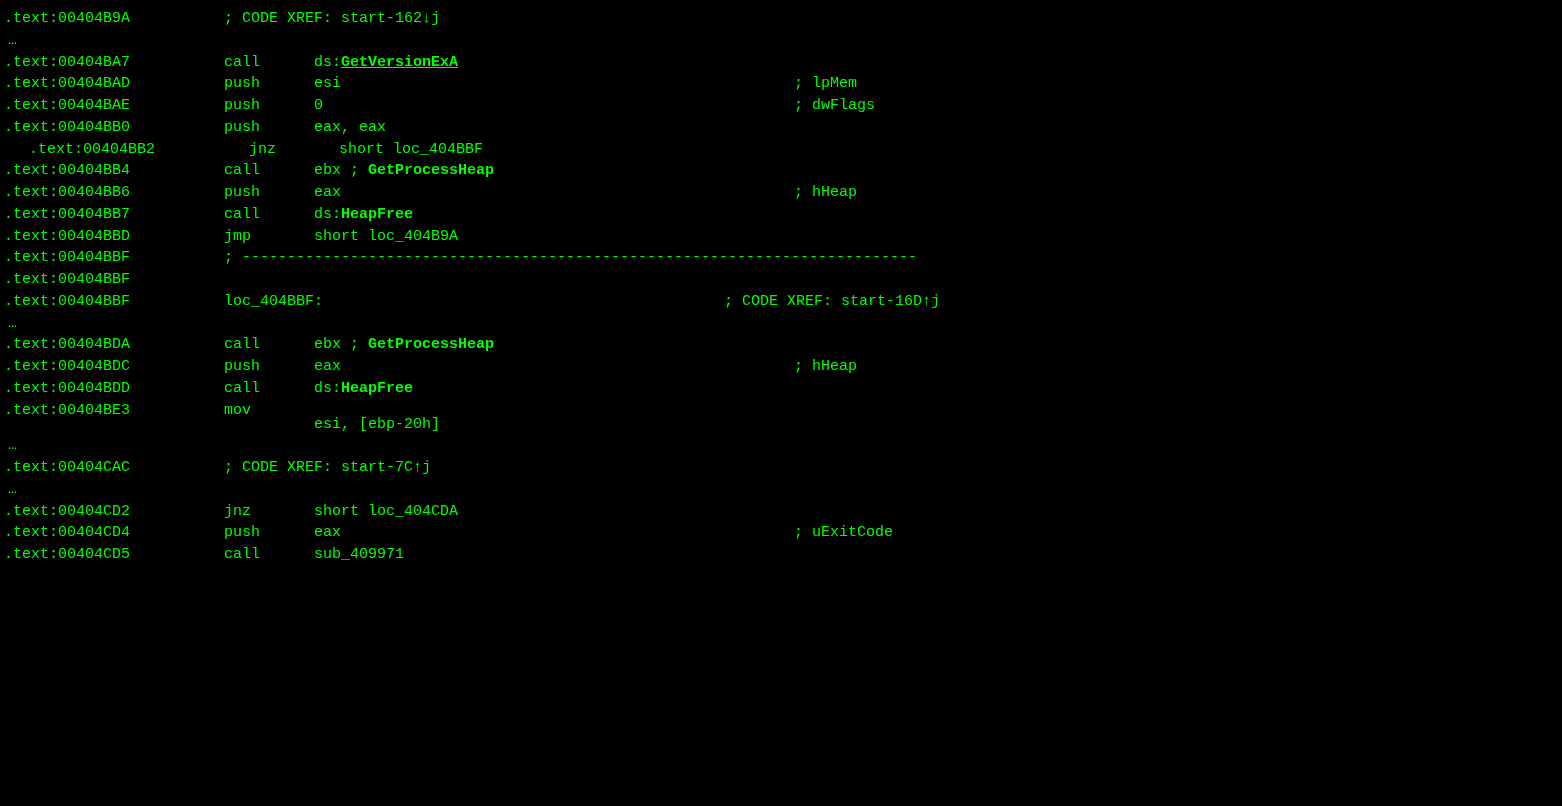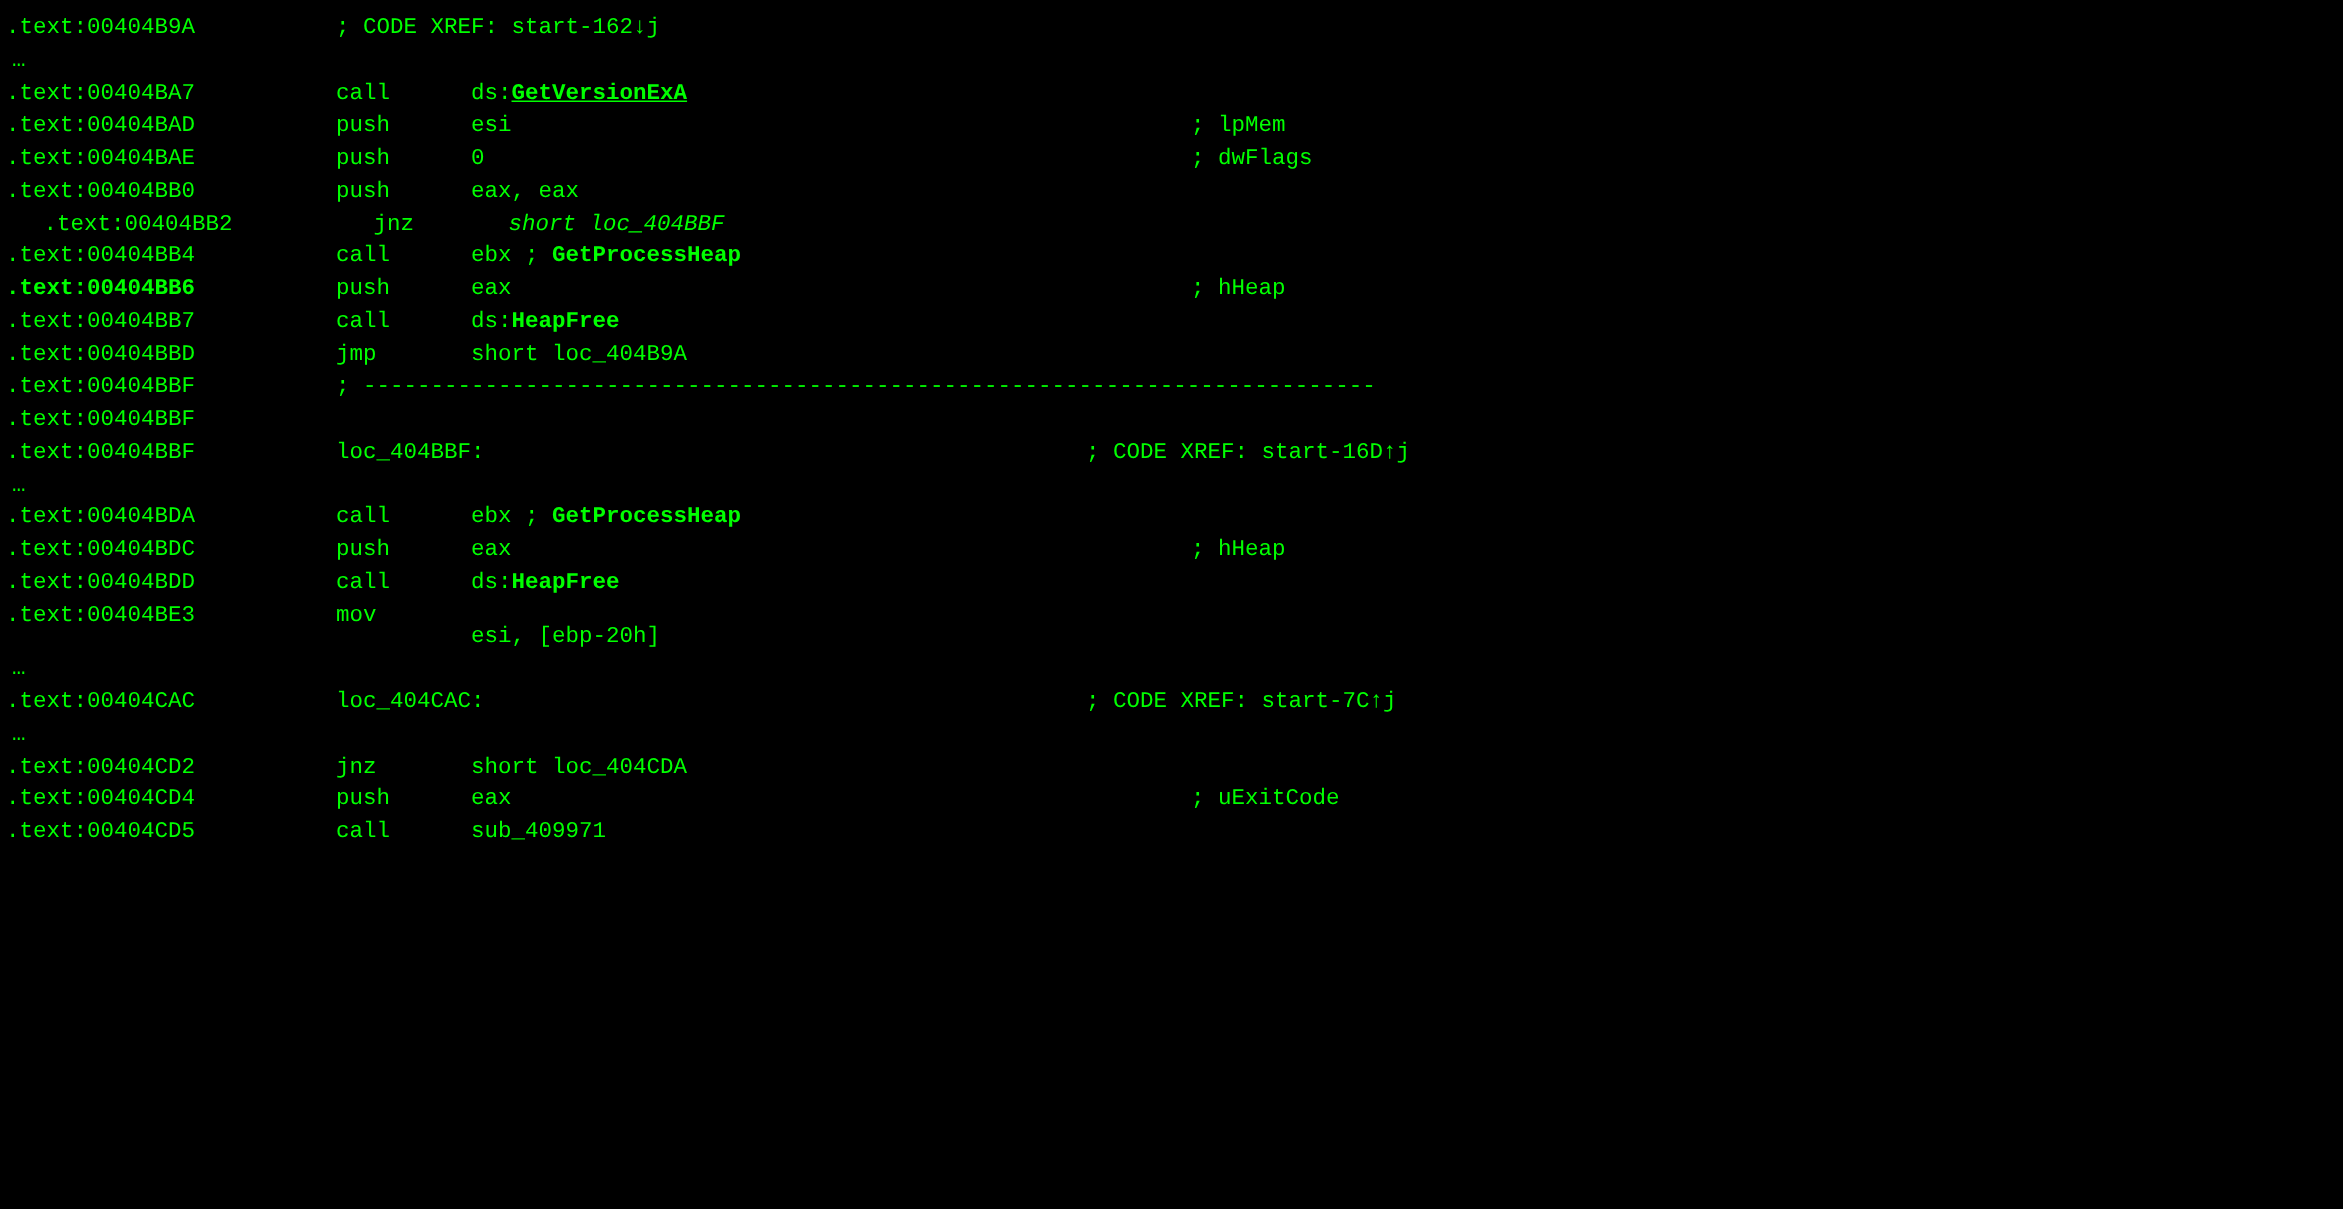--- a/index.html
+++ b/index.html
@@ -28,32 +28,32 @@
 </head>
 <body>
 
 <div class="code-view" id="code-container">
 <div class="code-line"><span style="min-width:220px;display:inline-block;">.text:00404B9A</span><span>; CODE XREF: start-162↓j</span></div>
     <div class="code-line"><span style="padding-left:4px;">…</span></div>
     <div class="code-line"><span style="min-width:220px;display:inline-block;">.text:00404BA7</span><span style="min-width:90px;display:inline-block;">call</span><span style="min-width:480px;display:inline-block;">ds:<b style="font-weight:bold;text-decoration:underline;">GetVersionExA</b></span></div>
     <div class="code-line"><span style="min-width:220px;display:inline-block;">.text:00404BAD</span><span style="min-width:90px;display:inline-block;">push</span><span style="min-width:480px;display:inline-block;">esi</span><span>; lpMem</span></div>
     <div class="code-line"><span style="min-width:220px;display:inline-block;">.text:00404BAE</span><span style="min-width:90px;display:inline-block;">push</span><span style="min-width:480px;display:inline-block;">0</span><span>; dwFlags</span></div>
     <div class="code-line"><span style="min-width:220px;display:inline-block;">.text:00404BB0</span><span style="min-width:90px;display:inline-block;">push</span><span style="min-width:480px;display:inline-block;">eax, eax</span></div>
-    <div class="code-line"><span style="min-width:220px;display:inline-block;margin-left:25px;">.text:00404BB2</span><span style="min-width:90px;display:inline-block;">jnz</span><span style="min-width:480px;display:inline-block;font-style:italic;">short loc_404BBF</span></div>
+    <div class="code-line"><span style="min-width:220px;display:inline-block;margin-left:25px;">.text:00404BB2</span><span style="min-width:90px;display:inline-block;">jnz</span><span style="min-width:480px;display:inline-block;">short loc_404BBF</span></div>
     <div class="code-line"><span style="min-width:220px;display:inline-block;">.text:00404BB4</span><span style="min-width:90px;display:inline-block;">call</span><span style="min-width:480px;display:inline-block;">ebx ; <b style="font-weight:bold;">GetProcessHeap</b></span></div>
-    <div class="code-line"><span style="min-width:220px;display:inline-block;font-weight:bold;">.text:00404BB6</span><span style="min-width:90px;display:inline-block;">push</span><span style="min-width:480px;display:inline-block;">eax</span><span>; hHeap</span></div>
+    <div class="code-line"><span style="min-width:220px;display:inline-block;">.text:00404BB6</span><span style="min-width:90px;display:inline-block;">push</span><span style="min-width:480px;display:inline-block;">eax</span><span>; hHeap</span></div>
     <div class="code-line"><span style="min-width:220px;display:inline-block;">.text:00404BB7</span><span style="min-width:90px;display:inline-block;">call</span><span style="min-width:480px;display:inline-block;">ds:<b style="font-weight:bold;">HeapFree</b></span></div>
     <div class="code-line"><span style="min-width:220px;display:inline-block;">.text:00404BBD</span><span style="min-width:90px;display:inline-block;">jmp</span><span style="min-width:480px;display:inline-block;">short loc_404B9A</span></div>
     <div class="code-line"><span class="col-addr">.text:00404BBF</span><span>; ---------------------------------------------------------------------------</span></div>
     <div class="code-line"><span>.text:00404BBF</span></div>
     <div class="code-line"><span style="min-width:220px;display:inline-block;">.text:00404BBF</span><span style="min-width:500px;display:inline-block;">loc_404BBF:</span><span>; CODE XREF: start-16D↑j</span></div>
     <div class="code-line"><span style="padding-left:4px;">…</span></div>
     <div class="code-line"><span style="min-width:220px;display:inline-block;">.text:00404BDA</span><span style="min-width:90px;display:inline-block;">call</span><span style="min-width:480px;display:inline-block;">ebx ; <b style="font-weight:bold;">GetProcessHeap</b></span></div>
     <div class="code-line"><span style="min-width:220px;display:inline-block;">.text:00404BDC</span><span style="min-width:90px;display:inline-block;">push</span><span style="min-width:480px;display:inline-block;">eax</span><span>; hHeap</span></div>
     <div class="code-line"><span style="min-width:220px;display:inline-block;">.text:00404BDD</span><span style="min-width:90px;display:inline-block;">call</span><span style="min-width:480px;display:inline-block;">ds:<b style="font-weight:bold;">HeapFree</b></span></div>
     <div class="code-line"><span style="min-width:220px;display:inline-block;">.text:00404BE3</span><span style="min-width:90px;display:inline-block;">mov</span><span style="min-width:480px;display:inline-block;margin-top:14px;">esi, [ebp-20h]</span></div>
     <div class="code-line"><span style="padding-left:4px;">…</span></div>
-    <div class="code-line"><span style="min-width:220px;display:inline-block;">.text:00404CAC</span><span style="min-width:500px;display:inline-block;">loc_404CAC:</span><span>; CODE XREF: start-7C↑j</span></div>
+    <div class="code-line"><span style="min-width:220px;display:inline-block;">.text:00404CAC</span><span>; CODE XREF: start-7C↑j</span></div>
     <div class="code-line"><span style="padding-left:4px;">…</span></div>
     <div class="code-line"><span style="min-width:220px;display:inline-block;">.text:00404CD2</span><span style="min-width:90px;display:inline-block;">jnz</span><span style="min-width:480px;display:inline-block;">short loc_404CDA</span></div>
     <div class="code-line"><span style="min-width:220px;display:inline-block;">.text:00404CD4</span><span style="min-width:90px;display:inline-block;">push</span><span style="min-width:480px;display:inline-block;">eax</span><span>; uExitCode</span></div>
     <div class="code-line"><span style="min-width:220px;display:inline-block;">.text:00404CD5</span><span style="min-width:90px;display:inline-block;">call</span><span style="min-width:480px;display:inline-block;">sub_409971</span></div>
   </div>
 
 </body></html>

